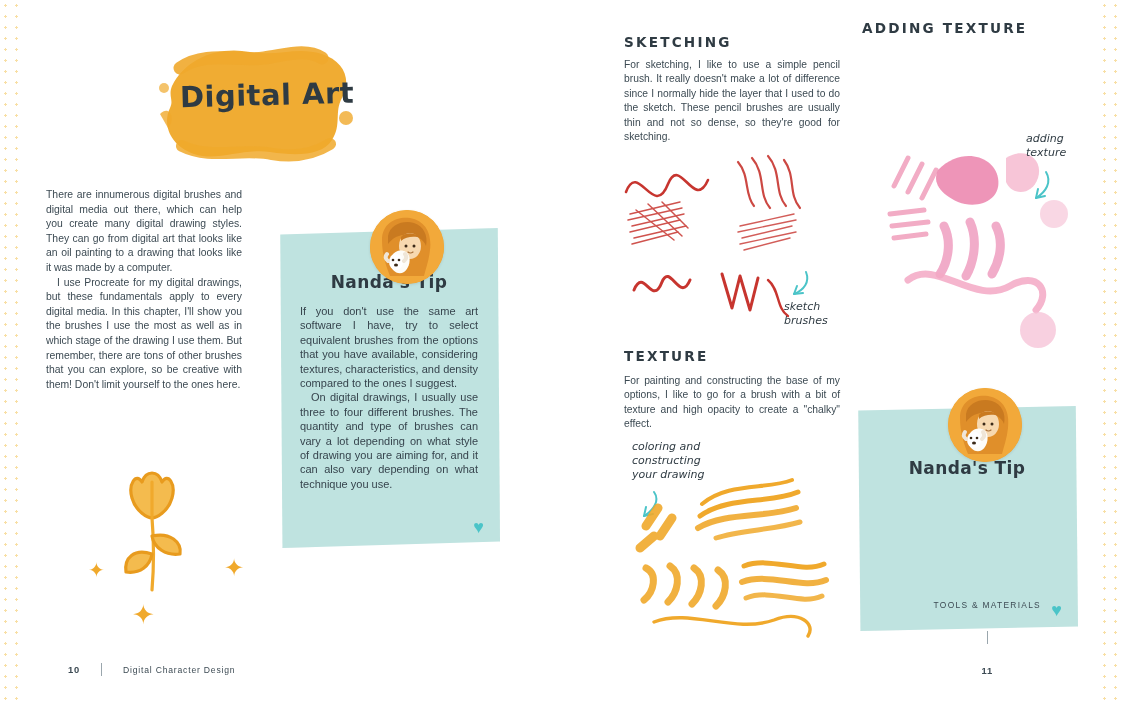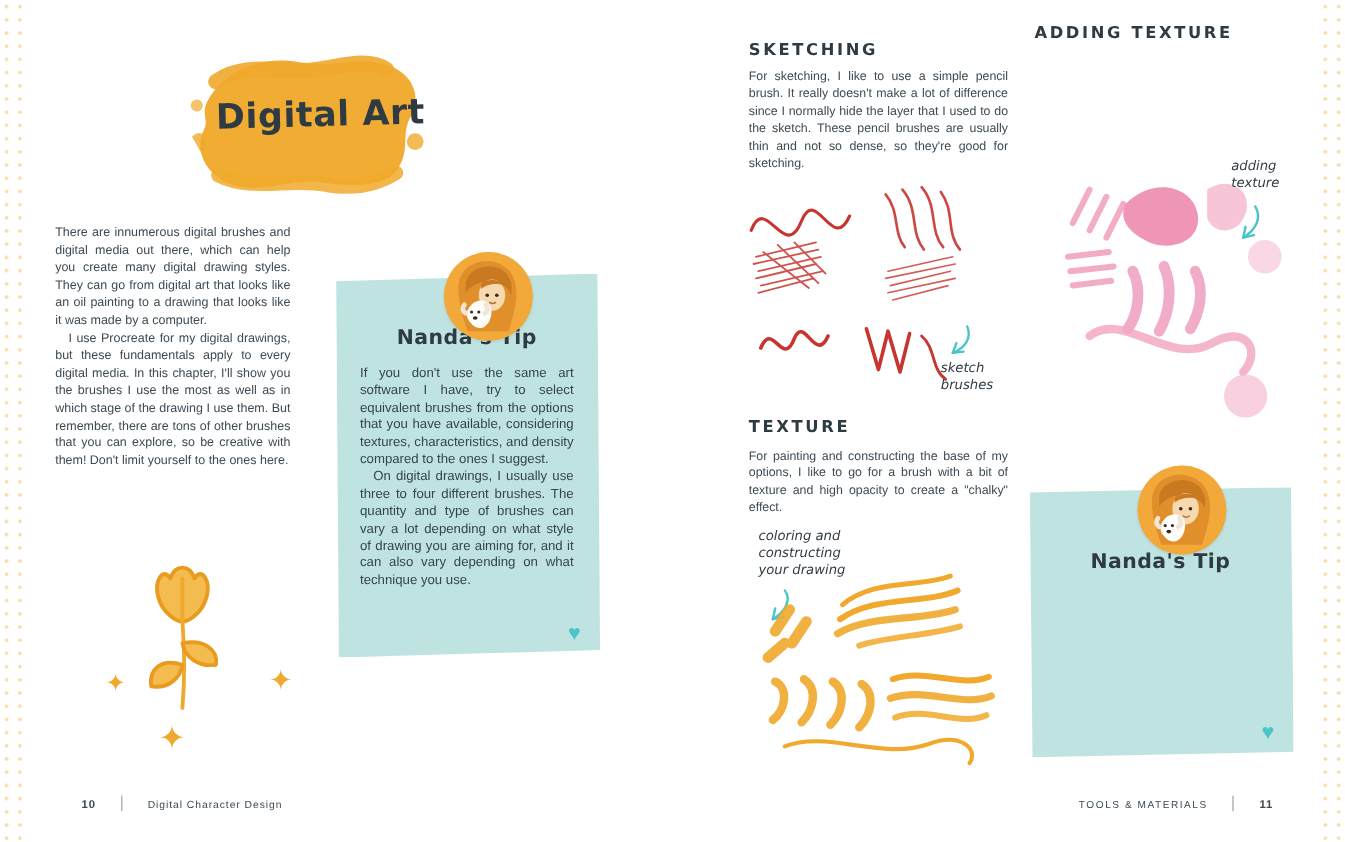--- a/index.html
+++ b/index.html
@@ -173,21 +173,21 @@
     position: absolute;
     bottom: 26px;
     font-size: 8.6px;
     letter-spacing: .8px;
     color: #3c4a53;
     display: flex;
     align-items: center;
     gap: 21px;
   }
   .footer.left-f  { left: 46px; }
-  .footer.right-f { right: 38px; }
+  .footer.right-f { right: 58px; flex-direction: column; }
   .footer .num { font-weight: 700; font-size: 9.4px; }
   .rule {
     display: inline-block;
     width: 1px;
     height: 13px;
     background: #9aa6ad;
   }
   .footer .label { text-transform: none; }
   .footer.right-f .label { letter-spacing: 1.3px; font-size: 8.4px; }
 </style>

